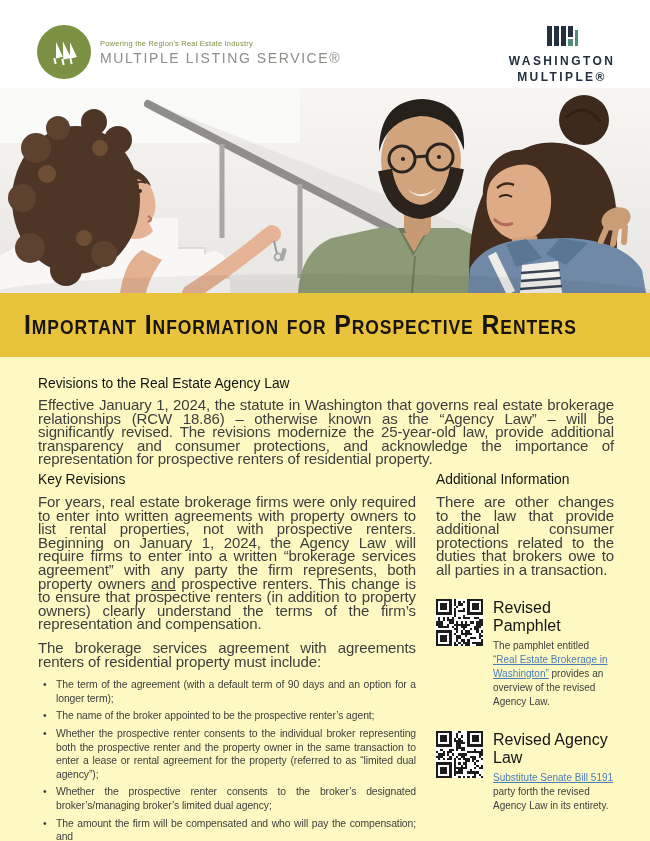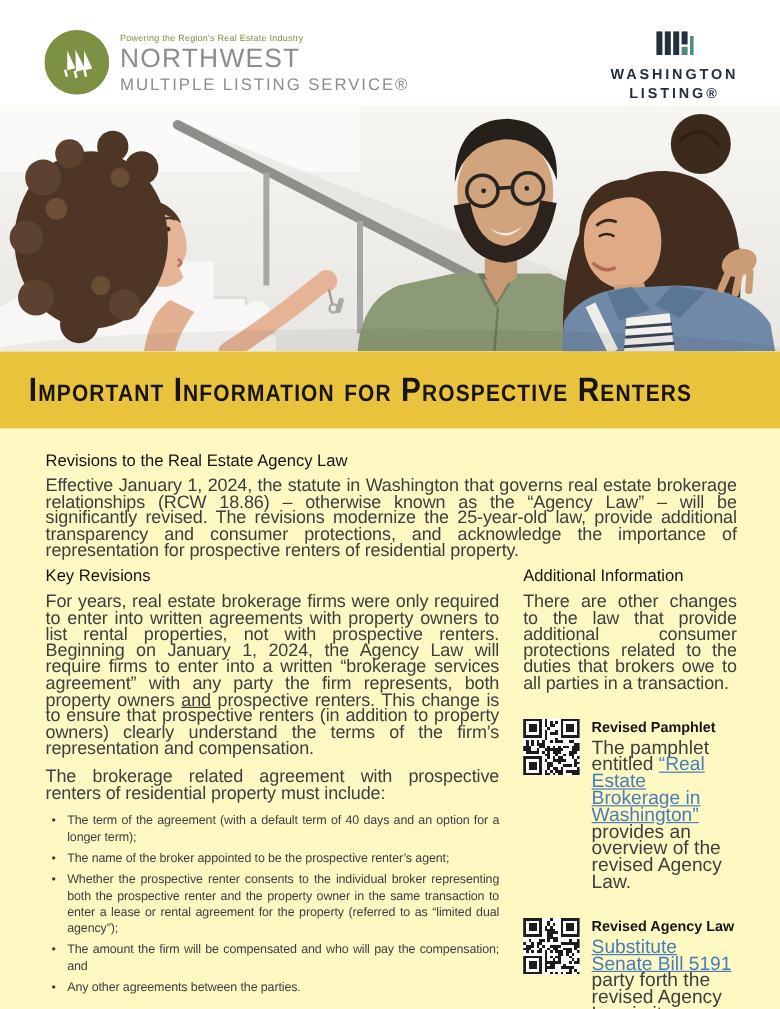--- a/index.html
+++ b/index.html
@@ -41,22 +41,22 @@
   .u { text-decoration:underline; }
 
   ul.bullets { list-style:none; margin-top:2px; }
   ul.bullets li { position:relative; padding-left:18px; margin-bottom:4.5px;
                   font-size:10.4px; line-height:13.4px; color:#3E3E3E; text-align:justify; letter-spacing:-0.1px; }
   ul.bullets li::before { content:"•"; position:absolute; left:5px; top:0; color:#3E3E3E; }
 
   .info-block { display:flex; gap:10px; margin-top:22px; }
   .qr { width:47px; height:47px; flex:none; background:#ffffff; }
   .info-txt { width:121px; }
-  .info-heading { font-size:12px; font-weight:bold; color:#141414; margin-bottom:4px; }
-  .info-body { font-size:16px; line-height:14px; color:#3E3E3E; }
+  .info-heading { font-size:16px; font-weight:normal; color:#141414; margin-bottom:4px; }
+  .info-body { font-size:10px; line-height:14px; color:#3E3E3E; }
   a.doc-link { color:#4A7CB8; text-decoration:underline; cursor:pointer; }
 
   .copyright { position:absolute; right:38px; top:803px; font-size:10.6px; color:#383838; letter-spacing:0.4px; }
 </style>
 </head>
 <body>
 
 <div class="page">
 
   <div class="header">
@@ -67,36 +67,35 @@
           <path d="M17 33 L21 17 L24 33 Z" transform="rotate(-14 20 25)"></path>
           <path d="M24 34 L28 16 L32 34 Z" transform="rotate(-14 28 25)"></path>
           <path d="M31 33 L35 17 L38 33 Z" transform="rotate(-14 35 25)"></path>
           <rect x="17" y="33" width="2" height="6" transform="rotate(-14 18 36)"></rect>
           <rect x="25" y="34" width="2" height="6" transform="rotate(-14 26 37)"></rect>
           <rect x="33" y="33" width="2" height="6" transform="rotate(-14 34 36)"></rect>
         </g>
       </svg>
       <div class="nwmls-text">
         <div class="nwmls-tagline">Powering the Region's Real Estate Industry</div>
-        <div class="nwmls-name">NORTHWEST</div>
         <div class="nwmls-sub">MULTIPLE LISTING SERVICE®</div>
       </div>
     </div>
 
     <div class="war">
       <svg class="war-bars" viewBox="0 0 34 20">
         <rect x="2" y="0" width="5" height="20" fill="#23303F"></rect>
         <rect x="9" y="0" width="5" height="20" fill="#23303F"></rect>
         <rect x="16" y="0" width="5" height="20" fill="#23303F"></rect>
         <rect x="23" y="0" width="5" height="11" fill="#23303F"></rect>
         <rect x="23" y="13" width="5" height="7" fill="#4E8F7B"></rect>
         <rect x="30" y="4" width="3" height="16" fill="#4E8F7B"></rect>
       </svg>
       <div class="war-line">WASHINGTON</div>
-      <div class="war-line">LISTING®</div>
+      <div class="war-line">MULTIPLE®</div>
     </div>
   </div>
 
   <div class="hero">
     <svg width="650" height="205" viewBox="0 0 650 205">
       <defs>
         <linearGradient id="wallg" x1="0" y1="0" x2="0" y2="1">
           <stop offset="0" stop-color="#f7f6f3"></stop>
           <stop offset="1" stop-color="#e8e6e2"></stop>
         </linearGradient>
@@ -186,25 +185,26 @@
   </div>
 
   <div class="intro">
     <h2 class="sec">Revisions to the Real Estate Agency Law</h2>
     <p class="body-text">Effective January 1, 2024, the statute in Washington that governs real estate brokerage relationships (RCW 18.86) – otherwise known as the “Agency Law” – will be significantly revised. The revisions modernize the 25-year-old law, provide additional transparency and consumer protections, and acknowledge the importance of representation for prospective renters of residential property.</p>
   </div>
 
   <div class="col-left">
     <h2 class="sec">Key Revisions</h2>
     <p class="body-text"><span>For years, real estate brokerage firms were only required to enter into written agreements with property owners to list rental properties, not with prospective renters. Beginning on January 1, 2024, the Agency Law will require firms to enter into a written “brokerage services agreement” with any party the firm represents, both property owners </span><span class="u">and</span><span> prospective renters. This change is to ensure that prospective renters (in addition to property owners) clearly understand the terms of the firm’s representation and compensation.</span></p>
-    <p class="body-text">The brokerage related agreement with prospective renters of residential property must include:</p>
+    <p class="body-text">The brokerage services agreement with agreements renters of residential property must include:</p>
     <ul class="bullets">
-      <li>The term of the agreement (with a default term of 40 days and an option for a longer term);</li>
+      <li>The term of the agreement (with a default term of 90 days and an option for a longer term);</li>
       <li>The name of the broker appointed to be the prospective renter’s agent;</li>
       <li>Whether the prospective renter consents to the individual broker representing both the prospective renter and the property owner in the same transaction to enter a lease or rental agreement for the property (referred to as “limited dual agency”);</li>
+      <li>Whether the prospective renter consents to the broker’s designated broker’s/managing broker’s limited dual agency;</li>
       <li>The amount the firm will be compensated and who will pay the compensation; and</li>
       <li>Any other agreements between the parties.</li>
     </ul>
   </div>
 
   <div class="col-right">
     <h2 class="sec">Additional Information</h2>
     <p class="body-text">There are other changes to the law that provide additional consumer protections related to the duties that brokers owe to all parties in a transaction.</p>
 
     <div class="info-block">

